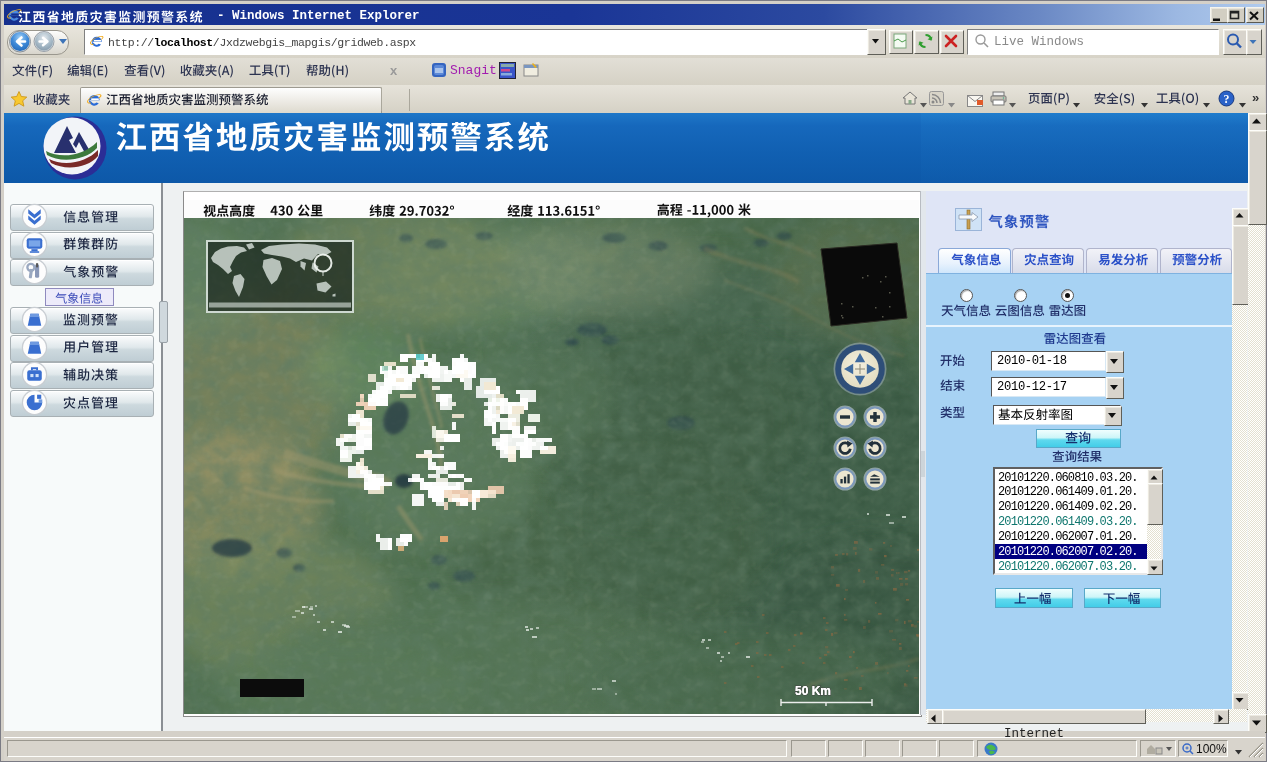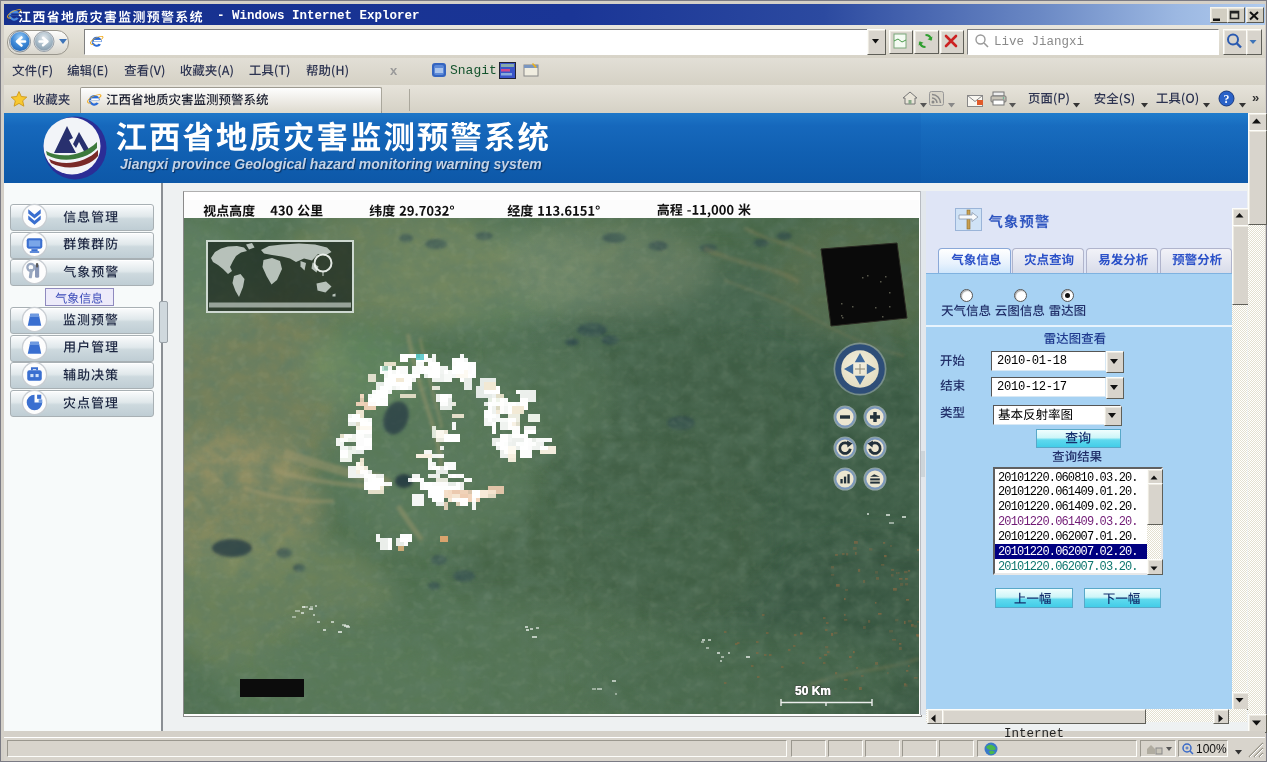--- a/index.html
+++ b/index.html
@@ -53,20 +53,21 @@
 <circle cx="36" cy="11.5" r="9" fill="url(#fgrad)"></circle>
 <path d="M31.5 11.5 H38 M35 7.8 L39.5 11.5 L35 15.2" stroke="#fff" stroke-width="2.4" fill="none" stroke-linecap="round" stroke-linejoin="round"></path>
 <path d="M51 9 L59 9 L55 14 Z" fill="#3e74b8"></path>
 </svg></div>
     <div class="abs sunken" style="left:83px;top:28px;width:784px;height:24px;background:#fff"></div>
     <div class="abs" style="left:88px;top:32px"><svg width="15" height="15" viewBox="0 0 16 16">
 <path d="M2.9 9.3 a5.4 5.4 0 1 1 10.8 0 z M2.9 9.3 a5.4 5.4 0 0 0 9.9 2.9 l -2.5 -0.7 a3 3 0 0 1 -4.9 -0.7 z" fill="#2a6cd8"></path>
 <rect x="5.2" y="7.4" width="7.6" height="1.6" fill="#fff"></rect>
 <path d="M1.2 11.3 C0.4 9 4.5 5.6 9.5 3.9 C13.6 2.5 15.9 3.3 15.4 4.9 C15.2 5.7 14 6.8 12.9 7.4 L12.6 6.6 C13.6 6 14.3 5.3 14.4 4.8 C14.6 3.8 12.6 3.5 9.8 4.5 C5.3 6 1.6 9.2 2.1 10.9 C2.3 11.6 3.3 11.8 4.7 11.5 L5 12.4 C3 12.9 1.6 12.5 1.2 11.3 Z" fill="#f0a818"></path>
 </svg></div>
+    <div class="abs" style="left:107px;top:35px;font:11.5px 'Liberation Mono',monospace;letter-spacing:-0.35px;color:#444">http://<b style="color:#000">localhost</b>/Jxdzwebgis_mapgis/gridweb.aspx</div>
     <div class="abs sbtn" style="left:866px;top:28px;width:17px;height:24px"><svg width="15" height="22" viewBox="0 0 15 22">
         <path d="M4 9 L11 9 L7.5 13.5 Z" fill="#111"></path>
       </svg></div>
     <div class="abs sbtn" style="left:888px;top:29px;width:22px;height:22px"><svg width="20" height="20" viewBox="0 0 20 20">
         <rect x="4" y="3" width="12" height="14" fill="#f4fbf2" stroke="#7aa87a"></rect>
         <path d="M4 10 l4 -2 4 3 4 -2" stroke="#4a9a4a" fill="none"></path>
       </svg></div>
     <div class="abs sbtn" style="left:913px;top:29px;width:23px;height:22px"><svg width="21" height="20" viewBox="0 0 21 20">
 <path d="M10.5 4 a6 6 0 0 1 5.8 4.5" stroke="#2f9e2f" stroke-width="2.2" fill="none"></path>
         <path d="M17.5 5.5 L16.5 9.8 L12.5 8.2 Z" fill="#2f9e2f"></path>
@@ -74,21 +75,21 @@
         <path d="M3.5 14.5 L4.5 10.2 L8.5 11.8 Z" fill="#2f9e2f"></path>
       </svg></div>
     <div class="abs sbtn" style="left:939px;top:29px;width:22px;height:22px"><svg width="20" height="20" viewBox="0 0 20 20">
         <path d="M5 5 L15 15 M15 5 L5 15" stroke="#cc2222" stroke-width="2.6" stroke-linecap="round"></path>
       </svg></div>
     <div class="abs sunken" style="left:966px;top:28px;width:250px;height:24px;background:#fff"></div>
     <div class="abs" style="left:973px;top:32px"><svg width="16" height="16" viewBox="0 0 16 16">
         <circle cx="6.5" cy="6.5" r="4.5" fill="none" stroke="#999" stroke-width="1.4"></circle>
         <path d="M10 10 L14 14" stroke="#999" stroke-width="1.6"></path>
       </svg></div>
-    <div class="abs" style="left:993px;top:34px;font:12.5px 'Liberation Mono',monospace;color:#8a8a8a">Live Jiangxi</div>
+    <div class="abs" style="left:993px;top:34px;font:12.5px 'Liberation Mono',monospace;color:#8a8a8a">Live Windows</div>
     <div class="abs sbtn" style="left:1222px;top:28px;width:22px;height:24px"><svg width="20" height="22" viewBox="0 0 20 22">
         <circle cx="9" cy="9.5" r="5" fill="none" stroke="#2a5ab0" stroke-width="2"></circle>
         <path d="M12.5 13 L17 17.5" stroke="#2a5ab0" stroke-width="2.4"></path>
       </svg></div>
     <div class="abs sbtn" style="left:1245px;top:28px;width:14px;height:24px"><svg width="12" height="22" viewBox="0 0 12 22">
         <path d="M2.5 10 L9.5 10 L6 14 Z" fill="#3e74b8"></path>
       </svg></div>
     <div class="abs" style="left:3px;top:57px;width:1261px;height:27px;background:linear-gradient(#e2dfd6,#d5d1c5);border-bottom:1px solid #a9a69a"></div>
     <div class="abs" style="left:11px;top:63px;z-index:5"><svg width="40.5" height="14.2" viewBox="0 0 40.5 14.2">
         <path transform="translate(0.11,11.16) scale(0.012500,-0.012500)" d="M710 628 808 601Q746 418 648 286Q549 154 411 64Q273 -25 90 -82Q84 -71 74 -54Q64 -37 52 -20Q41 -4 31 7Q210 55 342 136Q474 217 565 338Q656 459 710 628ZM285 622Q340 471 434 348Q529 226 664 140Q798 54 972 11Q962 1 950 -15Q937 -31 926 -47Q915 -63 908 -77Q727 -27 590 66Q454 159 358 292Q261 426 198 595ZM48 671H957V579H48ZM418 823 518 853Q540 817 562 774Q583 731 592 699L487 666Q479 697 459 742Q439 786 418 823Z M1597 832H1692V-84H1597ZM1425 792 1516 773Q1503 705 1483 638Q1463 570 1438 512Q1414 454 1386 409Q1377 416 1362 424Q1347 433 1332 442Q1316 450 1304 455Q1333 496 1356 550Q1379 604 1396 666Q1414 728 1425 792ZM1448 644H1913V551H1424ZM1316 352H1959V259H1316ZM1257 840 1346 813Q1315 728 1272 644Q1230 561 1180 486Q1131 412 1078 355Q1074 367 1064 385Q1055 403 1044 422Q1034 440 1026 451Q1072 499 1114 562Q1157 624 1194 696Q1231 767 1257 840ZM1156 575 1246 664 1247 663V-83H1156Z M2237 -199Q2167 -85 2128 40Q2089 164 2089 313Q2089 461 2128 586Q2167 711 2237 825L2309 793Q2245 685 2214 562Q2184 438 2184 313Q2184 187 2214 64Q2245 -59 2309 -167Z M2453 0V737H2889V639H2569V414H2842V317H2569V0Z M3040 -199 2968 -167Q3032 -59 3063 64Q3094 187 3094 313Q3094 438 3063 562Q3032 685 2968 793L3040 825Q3111 711 3150 586Q3189 461 3189 313Q3189 164 3150 40Q3111 -85 3040 -199Z" fill="#2c3350"></path>
@@ -107,21 +108,21 @@
       </svg></div>
     <div class="abs" style="left:305px;top:63px;z-index:5"><svg width="42.5" height="14.0" viewBox="0 0 42.5 14.0">
         <path transform="translate(-0.08,11.05) scale(0.012500,-0.012500)" d="M60 770H534V695H60ZM46 497H538V424H46ZM82 634H510V562H82ZM578 803H864V723H668V305H578ZM847 803H865L881 807L947 769Q922 730 891 688Q860 645 831 609Q892 570 916 534Q939 498 940 464Q940 429 927 406Q914 383 888 368Q874 361 858 356Q841 352 826 350Q801 348 771 348Q741 347 713 349Q711 367 703 390Q695 413 683 429Q713 426 737 426Q761 425 781 426Q792 427 802 428Q813 430 821 433Q845 443 845 472Q844 497 819 528Q794 560 731 596Q753 627 774 662Q796 696 815 728Q834 761 847 785ZM261 844H357V527Q357 493 346 454Q334 416 308 378Q282 341 238 308Q193 274 126 251Q115 266 96 286Q77 306 60 319Q118 335 156 360Q195 386 218 416Q241 445 251 474Q261 504 261 528ZM447 343H546V-82H447ZM143 265H816V180H239V-29H143ZM776 265H872V66Q872 33 862 14Q853 -6 825 -16Q799 -26 757 -28Q715 -30 655 -30Q651 -11 642 12Q632 35 623 52Q652 51 679 50Q706 50 726 50Q747 51 755 51Q767 52 772 55Q776 58 776 67Z M1468 622H1882V533H1468ZM1842 622H1933Q1933 622 1933 614Q1933 605 1932 594Q1932 584 1932 578Q1929 421 1925 312Q1921 203 1916 134Q1910 64 1902 25Q1893 -14 1881 -30Q1865 -53 1847 -62Q1829 -71 1803 -75Q1780 -78 1742 -78Q1705 -77 1666 -76Q1665 -56 1658 -30Q1650 -3 1638 15Q1678 12 1712 11Q1746 10 1761 10Q1774 10 1783 14Q1792 17 1799 26Q1809 38 1816 74Q1822 109 1827 176Q1832 243 1836 348Q1839 453 1842 602ZM1620 844H1712Q1712 724 1709 612Q1706 499 1694 397Q1681 295 1652 206Q1623 117 1570 43Q1518 -31 1436 -85Q1426 -68 1406 -48Q1386 -27 1369 -14Q1446 35 1494 102Q1543 169 1569 251Q1595 333 1606 427Q1616 521 1618 626Q1620 732 1620 844ZM1101 799H1438V147H1349V713H1186V83H1101ZM1030 111Q1087 122 1162 136Q1236 151 1320 169Q1404 187 1487 205L1496 120Q1417 101 1336 82Q1256 63 1182 46Q1108 29 1047 14ZM1145 586H1392V502H1145ZM1145 375H1392V292H1145Z M2237 -199Q2167 -85 2128 40Q2089 164 2089 313Q2089 461 2128 586Q2167 711 2237 825L2309 793Q2245 685 2214 562Q2184 438 2184 313Q2184 187 2214 64Q2245 -59 2309 -167Z M2453 0V737H2569V436H2884V737H3000V0H2884V335H2569V0Z M3215 -199 3143 -167Q3207 -59 3238 64Q3269 187 3269 313Q3269 438 3238 562Q3207 685 3143 793L3215 825Q3286 711 3325 586Q3364 461 3364 313Q3364 164 3325 40Q3286 -85 3215 -199Z" fill="#2c3350"></path>
       </svg></div>
     <div class="abs" style="left:389px;top:62px;font:bold 13px 'Liberation Sans';color:#9a9a9a">x</div>
     <div class="abs" style="left:430px;top:61px"><svg width="16" height="16" viewBox="0 0 16 16">
 <rect x="1" y="1" width="14" height="14" rx="3" fill="#3565c0"></rect>
         <rect x="3" y="3" width="10" height="10" rx="2" fill="#5d8ad8"></rect>
         <rect x="4" y="6" width="8" height="5" fill="#aac4ec"></rect>
       </svg></div>
-    <div class="abs" style="left:449px;top:62px;font:13px 'Liberation Mono',monospace;color:#14532d">Snagit</div>
+    <div class="abs" style="left:449px;top:62px;font:13px 'Liberation Mono',monospace;color:#a21caf">Snagit</div>
     <div class="abs" style="left:498px;top:61px"><svg width="17" height="17" viewBox="0 0 17 17">
 <rect x="0.5" y="0.5" width="16" height="16" fill="#3a55c8" stroke="#223"></rect>
         <rect x="2" y="2" width="13" height="3" fill="#8aa"></rect>
         <rect x="2" y="7" width="9" height="2.5" fill="#d04a8c"></rect>
         <rect x="2" y="11" width="11" height="2.5" fill="#8ad"></rect>
       </svg></div>
     <div class="abs" style="left:522px;top:61px"><svg width="17" height="17" viewBox="0 0 17 17">
 <rect x="1" y="3" width="14" height="11" fill="#f0ede0" stroke="#888"></rect>
         <rect x="1" y="3" width="14" height="3" fill="#7a96c0"></rect>
         <path d="M10 1 l4 4 -2 1 -3 -4 Z" fill="#e8b020"></path>
@@ -206,21 +207,20 @@
 <circle cx="36" cy="34" r="31.5" fill="#2b2d96"></circle>
 <circle cx="33" cy="32" r="28.5" fill="#f2f4f8"></circle>
 <path d="M15 39 L28 12 L34 24 L30 26 L37 39 Z" fill="#28306e"></path>
 <path d="M34 30 L40 18 L52 39 L46 39 L40 28 L37 34 Z" fill="#28306e"></path>
 <path d="M7 37 C22 45 44 42 58 28 L58 34 C46 47 21 49 8 41 Z" fill="#3d7a3c"></path>
 <path d="M10 45 C26 53 48 48 59 36 L59 42 C49 54 27 57 12 49 Z" fill="#7a2a28"></path>
 </svg></div>
     <div class="abs" style="left:115px;top:120px;z-index:7"><svg width="432.5" height="31.1" viewBox="0 0 432.5 31.1">
         <path transform="translate(-0.60,27.59) scale(0.031500,-0.031500)" d="M94 750 164 835Q192 821 226 802Q260 782 292 762Q325 743 345 727L272 632Q253 649 222 670Q191 690 157 712Q123 733 94 750ZM35 473 100 562Q128 550 164 532Q199 514 233 496Q267 479 289 465L222 365Q202 380 170 400Q137 419 101 438Q65 458 35 473ZM70 3Q97 41 130 92Q162 144 196 202Q230 261 260 319L348 239Q322 187 292 132Q262 77 232 24Q201 -29 171 -78ZM366 766H923V646H366ZM311 91H969V-30H311ZM571 725H701V22H571Z M1231 82H1904V-29H1231ZM1163 571H1976V-84H1854V460H1279V-86H1163ZM1112 795H2011V679H1112ZM1399 723H1506V494Q1506 437 1493 378Q1479 319 1439 267Q1398 215 1319 179Q1313 191 1300 208Q1286 224 1272 240Q1257 255 1247 263Q1316 293 1349 331Q1381 369 1390 411Q1399 453 1399 497ZM1612 723H1726V354Q1726 329 1731 323Q1736 317 1757 317Q1761 317 1772 317Q1782 317 1795 317Q1808 317 1820 317Q1831 317 1836 317Q1850 317 1855 320Q1859 322 1862 326Q1879 313 1909 301Q1938 289 1963 283Q1951 239 1925 222Q1898 206 1848 206Q1840 206 1825 206Q1810 206 1793 206Q1776 206 1762 206Q1747 206 1739 206Q1687 206 1660 219Q1632 232 1622 264Q1612 297 1612 354Z M2798 670 2913 619Q2856 555 2778 506Q2701 458 2609 422Q2518 387 2419 362Q2320 336 2221 320Q2214 334 2200 354Q2187 373 2173 392Q2159 412 2147 424Q2248 436 2345 456Q2442 477 2528 507Q2614 537 2683 578Q2752 618 2798 670ZM2334 431H2968V-85H2847V341H2450V-90H2334ZM2404 296H2882V215H2404ZM2404 166H2882V85H2404ZM2404 37H2882V-52H2404ZM2367 798 2485 766Q2463 716 2433 668Q2403 619 2369 577Q2335 535 2301 503Q2290 514 2270 527Q2251 540 2232 552Q2213 565 2198 573Q2250 613 2295 674Q2340 734 2367 798ZM2775 749 2871 807Q2910 775 2952 736Q2994 697 3029 657Q3065 617 3087 582L2983 516Q2964 550 2930 590Q2896 631 2855 673Q2815 715 2775 749ZM2562 849H2680V495H2562Z M3808 850H3920V144H3808ZM3512 447 4030 668 4073 565 3556 341ZM3611 753H3725V105Q3725 76 3730 62Q3734 47 3750 42Q3765 37 3795 37Q3804 37 3824 37Q3843 37 3868 37Q3892 37 3917 37Q3941 37 3961 37Q3980 37 3990 37Q4017 37 4031 47Q4045 57 4052 84Q4059 111 4063 163Q4082 149 4113 136Q4143 124 4168 119Q4160 48 4143 7Q4126 -34 4092 -52Q4058 -70 4000 -70Q3990 -70 3968 -70Q3946 -70 3919 -70Q3892 -70 3865 -70Q3838 -70 3817 -70Q3795 -70 3786 -70Q3718 -70 3680 -55Q3641 -40 3626 -2Q3611 36 3611 105ZM4007 655H3999L4020 670L4042 684L4125 654L4121 634Q4121 563 4121 504Q4120 446 4120 402Q4119 357 4118 327Q4116 297 4114 282Q4112 247 4099 228Q4086 208 4063 198Q4041 188 4012 186Q3982 184 3958 184Q3956 207 3949 236Q3942 266 3933 285Q3946 284 3960 284Q3974 283 3981 283Q3990 283 3996 287Q4001 291 4003 305Q4004 312 4005 337Q4006 362 4006 404Q4006 447 4007 510Q4007 572 4007 655ZM3224 618H3555V504H3224ZM3341 836H3453V173H3341ZM3211 172Q3252 187 3307 208Q3362 230 3424 256Q3485 282 3546 307L3573 201Q3493 161 3411 122Q3328 83 3259 52Z M4448 639H5212V534H4448ZM4777 735 4905 730Q4903 681 4897 628Q4892 575 4886 526Q4881 476 4874 437H4759Q4763 477 4767 528Q4771 578 4773 632Q4776 687 4777 735ZM4856 42 4939 112Q4986 95 5037 74Q5089 52 5136 30Q5184 8 5219 -9L5134 -89Q5102 -69 5054 -46Q5007 -22 4955 1Q4903 24 4856 42ZM5061 856 5155 760Q5076 743 4984 730Q4893 717 4795 708Q4698 698 4599 692Q4501 686 4408 683Q4406 704 4397 734Q4388 765 4379 785Q4470 788 4564 794Q4659 801 4749 810Q4840 818 4920 830Q5000 842 5061 856ZM4379 785H4497V500Q4497 438 4493 362Q4489 286 4477 208Q4465 129 4442 55Q4420 -19 4382 -78Q4371 -68 4351 -56Q4332 -44 4312 -34Q4292 -23 4277 -18Q4313 38 4333 104Q4354 170 4363 240Q4373 309 4376 376Q4379 443 4379 500ZM4789 319H4915V240Q4915 210 4907 176Q4900 143 4878 108Q4857 72 4816 37Q4775 2 4709 -30Q4643 -62 4545 -89Q4537 -76 4523 -59Q4509 -42 4493 -26Q4477 -9 4463 3Q4554 23 4614 48Q4675 73 4710 99Q4746 125 4762 150Q4779 176 4784 200Q4789 223 4789 243ZM4548 463H5153V104H5026V353H4669V112H4548Z M5863 471Q5877 372 5906 296Q5934 220 5982 164Q6030 109 6105 74Q6180 40 6288 24Q6276 12 6263 -8Q6249 -27 6238 -48Q6226 -68 6219 -84Q6102 -62 6022 -18Q5941 25 5889 92Q5836 158 5805 250Q5774 342 5755 461ZM5752 556H5881Q5877 462 5867 378Q5856 295 5831 223Q5805 151 5756 91Q5706 31 5625 -16Q5543 -62 5419 -93Q5413 -77 5402 -58Q5390 -38 5377 -19Q5363 0 5350 13Q5463 39 5536 77Q5609 115 5652 164Q5694 214 5714 274Q5734 334 5741 404Q5748 475 5752 556ZM5533 463 5638 418Q5623 382 5604 344Q5584 306 5561 272Q5537 237 5509 210L5405 272Q5432 296 5457 327Q5481 358 5501 394Q5520 429 5533 463ZM6079 457 6204 420Q6172 363 6137 308Q6102 254 6072 215L5969 251Q5988 279 6009 314Q6030 350 6049 388Q6067 425 6079 457ZM5383 711H6250V495H6124V599H5503V495H5383ZM5709 814 5822 860Q5852 833 5880 798Q5908 764 5923 736L5805 681Q5792 708 5765 746Q5737 784 5709 814Z M6822 648H6947V166H6822ZM6574 603H7193V511H6574ZM6532 470H7242V381H6532ZM6618 33H7150V-61H6618ZM6439 340H7328V243H6439ZM6551 202H7225V-88H7101V108H6669V-90H6551ZM6451 774H7309V567H7186V669H6568V567H6451ZM6798 832 6918 857Q6932 829 6947 794Q6963 758 6970 734L6844 704Q6838 730 6824 766Q6811 803 6798 832Z M8038 848 8155 825Q8136 745 8108 669Q8079 593 8044 528Q8009 463 7968 414Q7958 424 7940 438Q7921 451 7903 464Q7884 478 7870 486Q7929 549 7972 646Q8015 742 8038 848ZM8061 716H8394V607H8014ZM7488 41H8403V-66H7488ZM7590 317H8308V6H8191V217H8100V6H7990V217H7900V6H7791V217H7702V6H7590ZM8079 520 8171 582Q8202 559 8235 530Q8268 500 8298 471Q8328 442 8346 418L8247 349Q8231 372 8203 402Q8175 433 8142 464Q8109 494 8079 520ZM7748 848H7867V360H7748ZM7550 815H7667V388H7550Z M8991 78 9063 121Q9086 98 9110 70Q9135 41 9156 14Q9178 -13 9191 -34L9115 -83Q9103 -61 9082 -32Q9061 -4 9037 25Q9014 54 8991 78ZM8813 797H9170V145H9076V711H8903V139H8813ZM9354 833H9448V31Q9448 -9 9439 -32Q9430 -55 9406 -67Q9383 -79 9345 -83Q9308 -87 9253 -86Q9250 -66 9241 -38Q9232 -9 9223 12Q9259 11 9290 11Q9322 11 9334 11Q9354 11 9354 31ZM9217 758H9308V141H9217ZM8944 656H9031V272Q9031 222 9023 171Q9015 120 8993 72Q8972 23 8931 -18Q8890 -59 8822 -90Q8818 -80 8808 -66Q8799 -51 8789 -38Q8779 -24 8771 -17Q8830 10 8865 42Q8900 75 8917 112Q8934 150 8939 191Q8944 232 8944 273ZM8574 754 8645 841Q8671 829 8702 811Q8734 793 8764 776Q8794 758 8812 743L8739 646Q8722 661 8693 680Q8665 700 8633 719Q8602 738 8574 754ZM8536 486 8604 573Q8630 561 8661 544Q8693 527 8722 510Q8752 493 8772 479L8700 383Q8683 398 8654 416Q8625 434 8594 453Q8563 472 8536 486ZM8553 -17Q8572 22 8594 75Q8617 128 8640 188Q8663 247 8682 305L8779 243Q8763 189 8743 134Q8723 78 8702 24Q8682 -29 8661 -79Z M9620 807H9940V703H9620ZM9597 478H9977V372H9597ZM9746 428H9862V39Q9862 -3 9853 -28Q9843 -53 9815 -67Q9787 -80 9749 -84Q9711 -88 9661 -88Q9657 -62 9647 -29Q9636 4 9625 27Q9657 26 9688 26Q9718 26 9728 26Q9739 27 9743 30Q9746 33 9746 41ZM9903 807H9929L9950 813L10022 763Q9998 723 9967 682Q9936 640 9903 602Q9870 564 9838 536Q9827 552 9807 573Q9787 594 9773 605Q9797 629 9823 661Q9848 693 9870 726Q9892 760 9903 786ZM9942 478H9958L9974 481L10048 465Q10032 402 10013 337Q9993 272 9976 227L9887 246Q9897 273 9907 310Q9916 348 9926 388Q9936 428 9942 464ZM9638 581 9701 658Q9737 638 9782 612Q9826 585 9869 558Q9911 532 9938 513L9872 424Q9847 445 9806 472Q9765 500 9721 529Q9676 558 9638 581ZM10027 811H10542V706H10027ZM10227 756 10360 740Q10345 694 10330 649Q10315 604 10302 572L10200 591Q10209 627 10217 673Q10225 719 10227 756ZM10222 477H10334V293Q10334 244 10324 192Q10313 140 10283 90Q10253 41 10197 -4Q10140 -48 10046 -84Q10035 -66 10014 -41Q9992 -16 9971 0Q10055 28 10105 64Q10154 100 10180 140Q10205 180 10214 220Q10222 259 10222 294ZM10295 66 10372 138Q10400 116 10433 88Q10466 61 10497 34Q10528 8 10548 -13L10465 -94Q10448 -72 10418 -44Q10388 -16 10356 13Q10323 42 10295 66ZM10059 634H10503V155H10386V527H10170V151H10059Z M10875 2H11396V-59H10875ZM10814 196H11463V137H10814ZM10814 284H11463V224H10814ZM10694 387H11578V312H10694ZM10802 110H11478V-88H11360V49H10915V-88H10802ZM10685 811H11164V741H10685ZM10787 847H10885V712H10787ZM10966 847H11066V712H10966ZM11260 769H11587V689H11260ZM10785 690H11059V628H10785ZM11257 852 11351 830Q11325 754 11281 688Q11238 621 11187 576Q11179 584 11165 596Q11152 607 11137 618Q11122 630 11110 636Q11160 675 11198 732Q11237 788 11257 852ZM11428 732 11530 724Q11509 640 11464 580Q11420 521 11355 481Q11291 441 11207 414Q11202 425 11192 440Q11182 456 11171 472Q11160 487 11151 496Q11262 522 11334 578Q11407 634 11428 732ZM11286 708Q11327 629 11410 574Q11494 518 11610 497Q11593 481 11574 454Q11556 428 11546 408Q11422 440 11335 510Q11249 580 11201 685ZM10778 603H10978V452H10778V506H10897V548H10778ZM11028 690H11128Q11128 690 11128 677Q11128 664 11127 655Q11123 590 11118 548Q11114 507 11108 483Q11102 459 11092 448Q11081 434 11068 428Q11055 422 11038 420Q11026 419 11005 418Q10984 417 10960 418Q10959 435 10953 457Q10948 479 10939 496Q10955 494 10967 494Q10979 493 10986 493Q10993 493 10998 494Q11003 496 11007 501Q11014 512 11019 550Q11024 588 11028 676ZM10768 721 10856 706Q10835 655 10802 609Q10770 563 10720 523Q10710 538 10690 556Q10671 575 10657 585Q10698 614 10725 650Q10753 686 10768 721ZM10744 603H10824V427H10744ZM11055 419 11161 448Q11174 429 11186 406Q11199 382 11204 364L11093 333Q11088 350 11077 375Q11067 400 11055 419Z M11940 216 12062 173Q12033 135 11996 96Q11958 57 11918 23Q11878 -11 11841 -37Q11829 -26 11810 -10Q11791 5 11771 20Q11751 34 11736 43Q11793 74 11849 122Q11904 169 11940 216ZM12317 158 12415 221Q12454 195 12497 162Q12540 129 12580 96Q12619 62 12644 34L12537 -37Q12515 -10 12478 24Q12441 59 12399 94Q12356 129 12317 158ZM12142 294H12264V41Q12264 -2 12253 -27Q12241 -52 12208 -67Q12175 -80 12133 -83Q12090 -86 12034 -86Q12030 -60 12017 -26Q12003 8 11990 31Q12016 30 12043 30Q12069 29 12091 29Q12112 29 12120 29Q12133 30 12138 33Q12142 36 12142 44ZM12484 853 12570 754Q12491 735 12400 721Q12308 707 12210 698Q12111 688 12012 682Q11913 676 11819 673Q11817 696 11808 726Q11799 757 11790 778Q11882 782 11978 788Q12074 794 12166 804Q12258 813 12340 826Q12421 838 12484 853ZM11834 227Q11832 238 11826 258Q11820 277 11813 298Q11806 318 11800 333Q11829 338 11862 351Q11894 364 11941 388Q11968 400 12018 427Q12068 454 12131 493Q12194 532 12260 579Q12326 626 12386 677L12473 599Q12341 495 12196 414Q12051 334 11909 275V272Q11909 272 11898 268Q11886 264 11872 257Q11857 250 11846 242Q11834 234 11834 227ZM11834 227 11831 310 11900 348 12504 388Q12501 367 12501 339Q12501 311 12502 294Q12364 283 12264 276Q12163 268 12093 262Q12022 256 11977 251Q11932 246 11905 242Q11877 239 11862 236Q11846 232 11834 227ZM11878 444Q11876 455 11870 474Q11864 492 11858 512Q11851 533 11845 547Q11862 549 11880 559Q11898 569 11921 585Q11933 592 11956 609Q11979 626 12008 650Q12036 674 12066 702Q12096 731 12122 761L12220 704Q12158 644 12087 589Q12015 534 11945 495V493Q11945 493 11935 488Q11925 483 11912 476Q11898 468 11888 460Q11878 451 11878 444ZM11878 444 11876 522 11933 553 12297 570Q12292 549 12289 523Q12285 497 12283 481Q12161 474 12086 468Q12011 463 11970 460Q11928 456 11909 452Q11890 449 11878 444ZM12340 441 12430 488Q12468 454 12506 412Q12543 371 12575 332Q12607 292 12627 260L12533 202Q12514 236 12483 278Q12451 319 12414 362Q12376 405 12340 441Z M13493 548 13585 594Q13612 559 13640 518Q13668 478 13692 438Q13716 399 13729 367L13628 314Q13617 345 13595 386Q13573 426 13546 468Q13519 511 13493 548ZM13159 719H13718V612H13159ZM13443 345H13561V63Q13561 40 13564 34Q13567 28 13577 28Q13580 28 13587 28Q13594 28 13601 28Q13608 28 13611 28Q13620 28 13624 38Q13628 49 13630 82Q13633 114 13634 178Q13651 162 13681 150Q13712 137 13735 130Q13731 51 13719 6Q13707 -38 13684 -56Q13662 -73 13623 -73Q13617 -73 13608 -73Q13599 -73 13588 -73Q13578 -73 13569 -73Q13560 -73 13554 -73Q13509 -73 13485 -60Q13461 -47 13452 -18Q13443 12 13443 62ZM13254 344H13372Q13369 265 13360 198Q13351 131 13329 76Q13307 22 13265 -21Q13224 -64 13155 -95Q13149 -80 13136 -61Q13124 -42 13109 -24Q13095 -7 13082 4Q13139 28 13172 60Q13206 93 13223 134Q13240 176 13246 228Q13252 281 13254 344ZM13170 328 13166 415 13224 451 13605 484Q13606 462 13609 434Q13613 405 13617 388Q13508 377 13434 368Q13360 360 13313 354Q13266 349 13238 344Q13210 340 13195 336Q13180 333 13170 328ZM13342 826 13456 854Q13469 827 13483 794Q13498 760 13506 737L13386 703Q13380 728 13367 762Q13355 797 13342 826ZM13170 328Q13167 343 13160 365Q13154 387 13147 409Q13140 431 13134 443Q13151 447 13171 454Q13191 462 13208 477Q13218 487 13238 512Q13259 537 13283 568Q13307 600 13329 630Q13352 660 13366 680H13506Q13485 650 13457 612Q13430 575 13400 536Q13371 496 13343 462Q13315 427 13293 402Q13293 402 13280 398Q13268 393 13250 385Q13232 377 13213 368Q13195 358 13182 348Q13170 337 13170 328ZM12829 169Q12827 181 12820 202Q12813 222 12805 244Q12798 266 12790 280Q12810 285 12828 301Q12846 317 12870 345Q12882 358 12905 388Q12928 418 12955 460Q12983 502 13012 551Q13041 600 13064 650L13169 585Q13116 489 13047 396Q12978 303 12907 231V228Q12907 228 12895 222Q12884 216 12868 206Q12853 197 12841 187Q12829 177 12829 169ZM12829 169 12820 269 12870 306 13136 360Q13134 335 13134 304Q13134 273 13137 254Q13047 234 12991 220Q12935 206 12903 197Q12871 188 12855 182Q12839 176 12829 169ZM12823 413Q12819 426 12812 448Q12805 469 12796 493Q12788 517 12780 533Q12796 538 12810 553Q12824 568 12841 592Q12849 603 12863 630Q12878 657 12895 694Q12913 731 12930 774Q12947 816 12960 859L13082 803Q13059 746 13027 688Q12996 629 12961 576Q12926 522 12890 478V475Q12890 475 12880 468Q12870 462 12856 452Q12843 442 12833 432Q12823 421 12823 413ZM12823 413 12819 501 12870 534 13038 548Q13033 524 13029 495Q13026 466 13025 447Q12969 441 12933 436Q12897 432 12875 428Q12854 424 12842 420Q12830 417 12823 413ZM12796 68Q12839 81 12894 100Q12949 118 13011 140Q13073 162 13135 184L13157 82Q13072 47 12984 12Q12897 -22 12824 -51Z" fill="#ffffff"></path>
       </svg></div>
-    <div class="abs" style="left:119px;top:155px;z-index:7;font:bold italic 14px 'Liberation Sans';color:#c2d2e6;text-shadow:1px 1px 1px #0a3060">Jiangxi province Geological hazard monitoring warning system</div>
     <div class="abs" style="left:3px;top:182px;width:1244px;height:548px;background:#eef1f2"></div>
     <div class="abs" style="left:3px;top:182px;width:157px;height:548px;background:#f7fafa"></div>
     <div class="abs" style="left:160px;top:182px;width:2px;height:548px;background:#8a8f94"></div>
     <div class="abs" style="left:158px;top:300px;width:7px;height:40px;background:#cfd8dd;border:1px solid #9aa2a8;border-radius:2px"></div>
     <div class="abs" style="left:9px;top:203px;width:142px;height:25px;border:1px solid #a8b0b4;border-radius:3px;background:linear-gradient(#fbfcfd,#e0e8eb 45%,#cdd9de 55%,#bfcdd4);box-shadow:inset 0 1px 0 #fff"></div>
     <div class="abs" style="left:20px;top:202px;z-index:6"><svg width="27" height="27" viewBox="0 0 26 26">
 <circle cx="13" cy="13" r="12.2" fill="#c8cdd2"></circle>
         <circle cx="13" cy="13" r="11" fill="#fdfdfd"></circle>
         <path d="M7 6 L13 11 L19 6 L19 10 L13 15 L7 10 Z M7 12 L13 17 L19 12 L19 16 L13 21 L7 16 Z" fill="#3a6fd0"></path>
       </svg></div>
@@ -954,21 +954,21 @@
     <div class="abs" style="left:1064px;top:429px;z-index:5"><svg width="25.9" height="13.0" viewBox="0 0 25.9 13.0">
         <path transform="translate(0.10,11.47) scale(0.013000,-0.013000)" d="M308 219V149H684V219ZM308 350V282H684V350ZM214 414H782V85H214ZM55 724H946V641H55ZM450 844H544V445H450ZM401 699 480 668Q448 619 404 573Q360 527 309 488Q258 448 203 416Q148 384 92 362Q85 374 74 388Q63 402 52 416Q41 429 31 438Q84 456 138 484Q192 511 242 546Q291 580 332 619Q373 658 401 699ZM589 699Q618 658 660 620Q701 583 752 550Q802 517 858 490Q913 464 968 447Q958 439 946 425Q934 411 924 396Q913 382 906 370Q849 391 794 422Q738 453 686 492Q635 531 590 576Q546 620 512 669ZM68 30H935V-54H68Z M1101 770 1165 824Q1190 802 1218 775Q1245 748 1270 722Q1294 695 1308 673L1239 611Q1225 632 1202 660Q1179 688 1152 717Q1125 746 1101 770ZM1168 -54 1149 34 1171 68 1357 206Q1363 187 1372 164Q1382 140 1389 126Q1323 76 1282 44Q1241 13 1218 -6Q1196 -25 1186 -36Q1175 -46 1168 -54ZM1039 533H1229V442H1039ZM1168 -54Q1165 -43 1156 -28Q1148 -12 1138 3Q1129 18 1121 27Q1136 37 1153 60Q1170 84 1170 117V533H1262V46Q1262 46 1252 38Q1243 31 1230 20Q1216 9 1202 -4Q1187 -17 1178 -30Q1168 -43 1168 -54ZM1498 844 1595 819Q1570 750 1536 683Q1502 616 1464 558Q1426 499 1385 455Q1376 465 1362 476Q1347 488 1332 500Q1316 512 1304 519Q1345 558 1382 610Q1418 662 1448 722Q1478 782 1498 844ZM1492 698H1883V612H1449ZM1852 698H1944Q1944 698 1944 689Q1944 680 1944 668Q1944 657 1943 651Q1938 475 1932 354Q1927 232 1920 154Q1912 76 1902 34Q1891 -9 1877 -28Q1859 -53 1840 -63Q1820 -73 1793 -76Q1767 -80 1728 -80Q1689 -79 1648 -77Q1647 -58 1639 -32Q1631 -5 1619 14Q1663 10 1699 10Q1735 9 1753 9Q1767 9 1776 12Q1785 16 1793 26Q1805 39 1814 80Q1823 122 1830 198Q1837 273 1842 392Q1847 510 1852 677ZM1478 358H1706V284H1478ZM1485 524H1742V118H1485V195H1658V447H1485ZM1420 524H1506V59H1420Z" fill="#15306e"></path>
       </svg></div>
     <div class="abs" style="left:1051px;top:448px;z-index:5"><svg width="50.2" height="12.6" viewBox="0 0 50.2 12.6">
         <path transform="translate(0.11,11.06) scale(0.012500,-0.012500)" d="M308 219V149H684V219ZM308 350V282H684V350ZM214 414H782V85H214ZM55 724H946V641H55ZM450 844H544V445H450ZM401 699 480 668Q448 619 404 573Q360 527 309 488Q258 448 203 416Q148 384 92 362Q85 374 74 388Q63 402 52 416Q41 429 31 438Q84 456 138 484Q192 511 242 546Q291 580 332 619Q373 658 401 699ZM589 699Q618 658 660 620Q701 583 752 550Q802 517 858 490Q913 464 968 447Q958 439 946 425Q934 411 924 396Q913 382 906 370Q849 391 794 422Q738 453 686 492Q635 531 590 576Q546 620 512 669ZM68 30H935V-54H68Z M1101 770 1165 824Q1190 802 1218 775Q1245 748 1270 722Q1294 695 1308 673L1239 611Q1225 632 1202 660Q1179 688 1152 717Q1125 746 1101 770ZM1168 -54 1149 34 1171 68 1357 206Q1363 187 1372 164Q1382 140 1389 126Q1323 76 1282 44Q1241 13 1218 -6Q1196 -25 1186 -36Q1175 -46 1168 -54ZM1039 533H1229V442H1039ZM1168 -54Q1165 -43 1156 -28Q1148 -12 1138 3Q1129 18 1121 27Q1136 37 1153 60Q1170 84 1170 117V533H1262V46Q1262 46 1252 38Q1243 31 1230 20Q1216 9 1202 -4Q1187 -17 1178 -30Q1168 -43 1168 -54ZM1498 844 1595 819Q1570 750 1536 683Q1502 616 1464 558Q1426 499 1385 455Q1376 465 1362 476Q1347 488 1332 500Q1316 512 1304 519Q1345 558 1382 610Q1418 662 1448 722Q1478 782 1498 844ZM1492 698H1883V612H1449ZM1852 698H1944Q1944 698 1944 689Q1944 680 1944 668Q1944 657 1943 651Q1938 475 1932 354Q1927 232 1920 154Q1912 76 1902 34Q1891 -9 1877 -28Q1859 -53 1840 -63Q1820 -73 1793 -76Q1767 -80 1728 -80Q1689 -79 1648 -77Q1647 -58 1639 -32Q1631 -5 1619 14Q1663 10 1699 10Q1735 9 1753 9Q1767 9 1776 12Q1785 16 1793 26Q1805 39 1814 80Q1823 122 1830 198Q1837 273 1842 392Q1847 510 1852 677ZM1478 358H1706V284H1478ZM1485 524H1742V118H1485V195H1658V447H1485ZM1420 524H1506V59H1420Z M2064 178Q2062 187 2056 204Q2051 221 2045 239Q2039 257 2033 269Q2052 273 2070 290Q2089 307 2114 334Q2127 347 2152 378Q2178 408 2209 450Q2240 492 2272 541Q2303 590 2329 640L2414 587Q2353 488 2278 394Q2203 299 2127 228V226Q2127 226 2118 221Q2108 216 2096 208Q2083 201 2074 193Q2064 185 2064 178ZM2064 178 2059 256 2105 287 2401 334Q2401 315 2402 290Q2404 266 2407 251Q2303 232 2240 220Q2176 208 2142 201Q2107 194 2090 188Q2074 183 2064 178ZM2057 423Q2054 433 2048 450Q2043 468 2036 486Q2030 504 2024 517Q2039 520 2053 536Q2067 551 2083 575Q2091 587 2107 614Q2123 640 2142 676Q2162 713 2181 756Q2200 798 2214 841L2311 801Q2286 743 2254 684Q2222 626 2187 572Q2152 519 2118 476V473Q2118 473 2109 468Q2100 463 2088 456Q2075 448 2066 440Q2057 431 2057 423ZM2057 423 2054 493 2099 521 2310 538Q2307 520 2304 497Q2302 474 2301 459Q2230 452 2185 446Q2140 441 2115 437Q2090 433 2077 430Q2064 427 2057 423ZM2031 62Q2079 70 2140 81Q2201 92 2270 105Q2338 118 2406 132L2414 44Q2317 22 2220 2Q2124 -18 2047 -35ZM2409 715H2948V624H2409ZM2435 489H2929V398H2435ZM2512 45H2857V-40H2512ZM2631 845H2730V442H2631ZM2460 309H2907V-79H2811V223H2553V-83H2460Z M3058 315H3943V228H3058ZM3451 765H3551V-84H3451ZM3422 275 3500 241Q3454 178 3388 121Q3322 64 3246 19Q3171 -26 3095 -54Q3088 -42 3076 -28Q3065 -13 3053 1Q3041 15 3031 24Q3087 42 3142 68Q3198 95 3250 128Q3303 161 3347 198Q3391 236 3422 275ZM3574 280Q3606 242 3651 205Q3696 168 3749 135Q3802 102 3859 76Q3916 49 3971 31Q3961 22 3948 8Q3936 -7 3925 -22Q3914 -36 3906 -49Q3851 -27 3794 4Q3738 36 3684 74Q3630 113 3582 157Q3535 201 3499 247ZM3254 556V469H3749V556ZM3254 717V631H3749V717ZM3156 797H3851V389H3156Z" fill="#22306a"></path>
       </svg></div>
     <div class="abs" style="left:992px;top:466px;width:170px;height:108px;background:#fff;border:2px solid;border-color:#606060 #e8e8e8 #e8e8e8 #606060;box-sizing:border-box"></div>
     <div class="abs" style="left:997px;top:470px;font:12px 'Liberation Mono',monospace;color:#000;letter-spacing:-0.85px">20101220.060810.03.20.</div>
     <div class="abs" style="left:997px;top:484px;font:12px 'Liberation Mono',monospace;color:#000;letter-spacing:-0.85px">20101220.061409.01.20.</div>
     <div class="abs" style="left:997px;top:499px;font:12px 'Liberation Mono',monospace;color:#000;letter-spacing:-0.85px">20101220.061409.02.20.</div>
-    <div class="abs" style="left:997px;top:514px;font:12px 'Liberation Mono',monospace;color:#701a75;letter-spacing:-0.85px">20101220.061409.03.20.</div>
+    <div class="abs" style="left:997px;top:514px;font:12px 'Liberation Mono',monospace;color:#0f766e;letter-spacing:-0.85px">20101220.061409.03.20.</div>
     <div class="abs" style="left:997px;top:529px;font:12px 'Liberation Mono',monospace;color:#000;letter-spacing:-0.85px">20101220.062007.01.20.</div>
     <div class="abs" style="left:994px;top:543px;width:152px;height:15px;background:#000080"></div>
     <div class="abs" style="left:997px;top:544px;font:12px 'Liberation Mono',monospace;color:#fff;letter-spacing:-0.85px">20101220.062007.02.20.</div>
     <div class="abs" style="left:997px;top:559px;font:12px 'Liberation Mono',monospace;color:#0f766e;letter-spacing:-0.85px">20101220.062007.03.20.</div>
     <div class="abs scroll-track" style="left:1146px;top:468px;width:14px;height:104px"></div>
     <div class="abs sbtn" style="left:1146px;top:468px;width:14px;height:14px"><svg width="12" height="12">
         <path d="M2.5 7.5 L9.5 7.5 L6 3.5 Z" fill="#111"></path>
       </svg></div>
     <div class="abs sbtn" style="left:1146px;top:558px;width:14px;height:14px"><svg width="12" height="12">
         <path d="M2.5 4.5 L9.5 4.5 L6 8.5 Z" fill="#111"></path>

